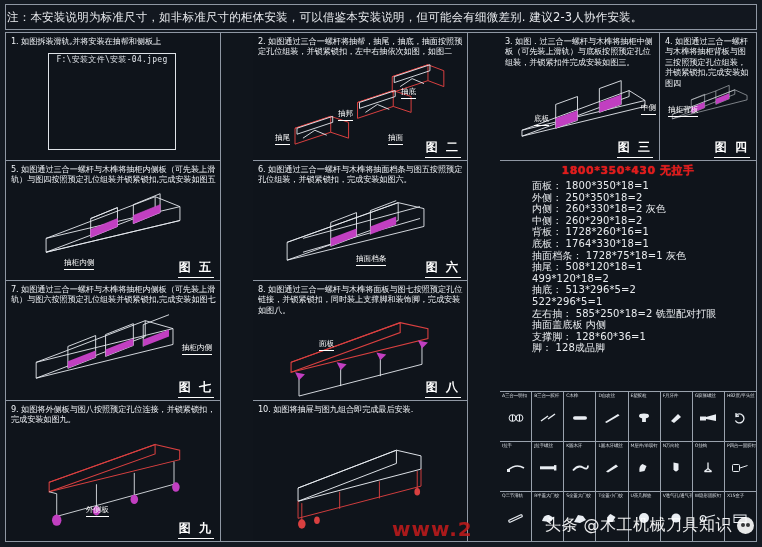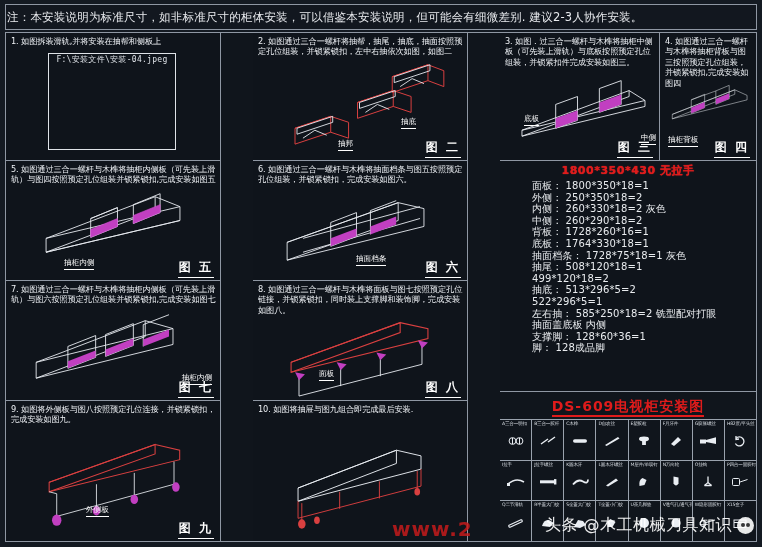--- a/index.html
+++ b/index.html
@@ -69,21 +69,20 @@
     border-bottom: 1.5px solid #ffffff;
     padding: 0 1px 1px 1px;
   }
   .lbl {
     position: absolute;
     color: #ffffff;
     font-size: 7.6px;
     white-space: nowrap;
     border-bottom: 1px solid #ffffff;
     padding-bottom: 1px;
-    margin-top: 30px;
   }
   .art { position:absolute; left:0; top:0; width:100%; height:100%; }
 
   
   .img-ph {
     position: absolute;
     left: 42px; top: 20px; width: 128px; height: 97px;
     border: 1px solid #dfe3e8;
     display: flex; align-items: flex-start; justify-content: center;
     background: #0f141b;
@@ -415,21 +414,21 @@
               <path d="M22 104 L146 74 L146 68 L130 58"></path>
               <path d="M22 98 L146 68"></path>
               <path d="M56 96 L56 72 L78 64 L78 88 Z"></path>
               <path d="M100 80 L100 56 L122 48 L122 72 Z"></path>
             </g>
             <g fill="#c13fc1">
               <path d="M56 96 L78 88 L78 78 L56 86 Z"></path>
               <path d="M100 80 L122 72 L122 62 L100 70 Z"></path>
             </g>
           </svg>
-          <div class="lbl" style="left:24px; bottom:34px">底板</div>
+          <div class="lbl" style="left:34px; bottom:34px">底板</div>
           <div class="lbl" style="right:3px; top:70px">中侧</div>
           <div class="fig-no">图 三</div>
         </div>
 
         <div class="cell" style="flex:1; border-bottom:none;">
           <div class="cap">4. 如图通过三合一螺杆与木榫将抽柜背板与图三按照预定孔位组装，并锁紧锁扣,完成安装如图四</div>
           <svg class="art" viewBox="0 0 172 128">
             <g stroke="#e8ecf1" stroke-width="0.9" fill="none">
               <path d="M22 104 L22 96 L134 52 L134 60 Z"></path>
               <path d="M22 96 L134 52"></path>
@@ -462,23 +461,20 @@
           <div class="spec-row">           499*120*18=2</div>
           <div class="spec-row">抽底： 513*296*5=2</div>
           <div class="spec-row">           522*296*5=1</div>
           <div class="spec-row">左右抽： 585*250*18=2 铣型配对打眼</div>
           <div class="spec-row">抽面盖底板 内侧</div>
           <div class="spec-row">支撑脚： 128*60*36=1</div>
           <div class="spec-row">脚： 128成品脚</div>
         </div>
       </div>
 
-      <div class="title-bar">
-        <span>DS-609电视柜安装图</span>
-      </div>
 
       <div class="parts">
 
         <div class="parts-row">
           <div class="parts-cell">
             <span class="pt-label">A三合一明扣</span>
             <svg class="pt-icon" width="16" height="11" viewBox="0 0 16 11">
                 <g fill="none" stroke="#e9edf2" stroke-width="1">
                   <circle cx="4.5" cy="5.5" r="3.4"></circle>
                   <circle cx="11.5" cy="5.5" r="3.4"></circle>

